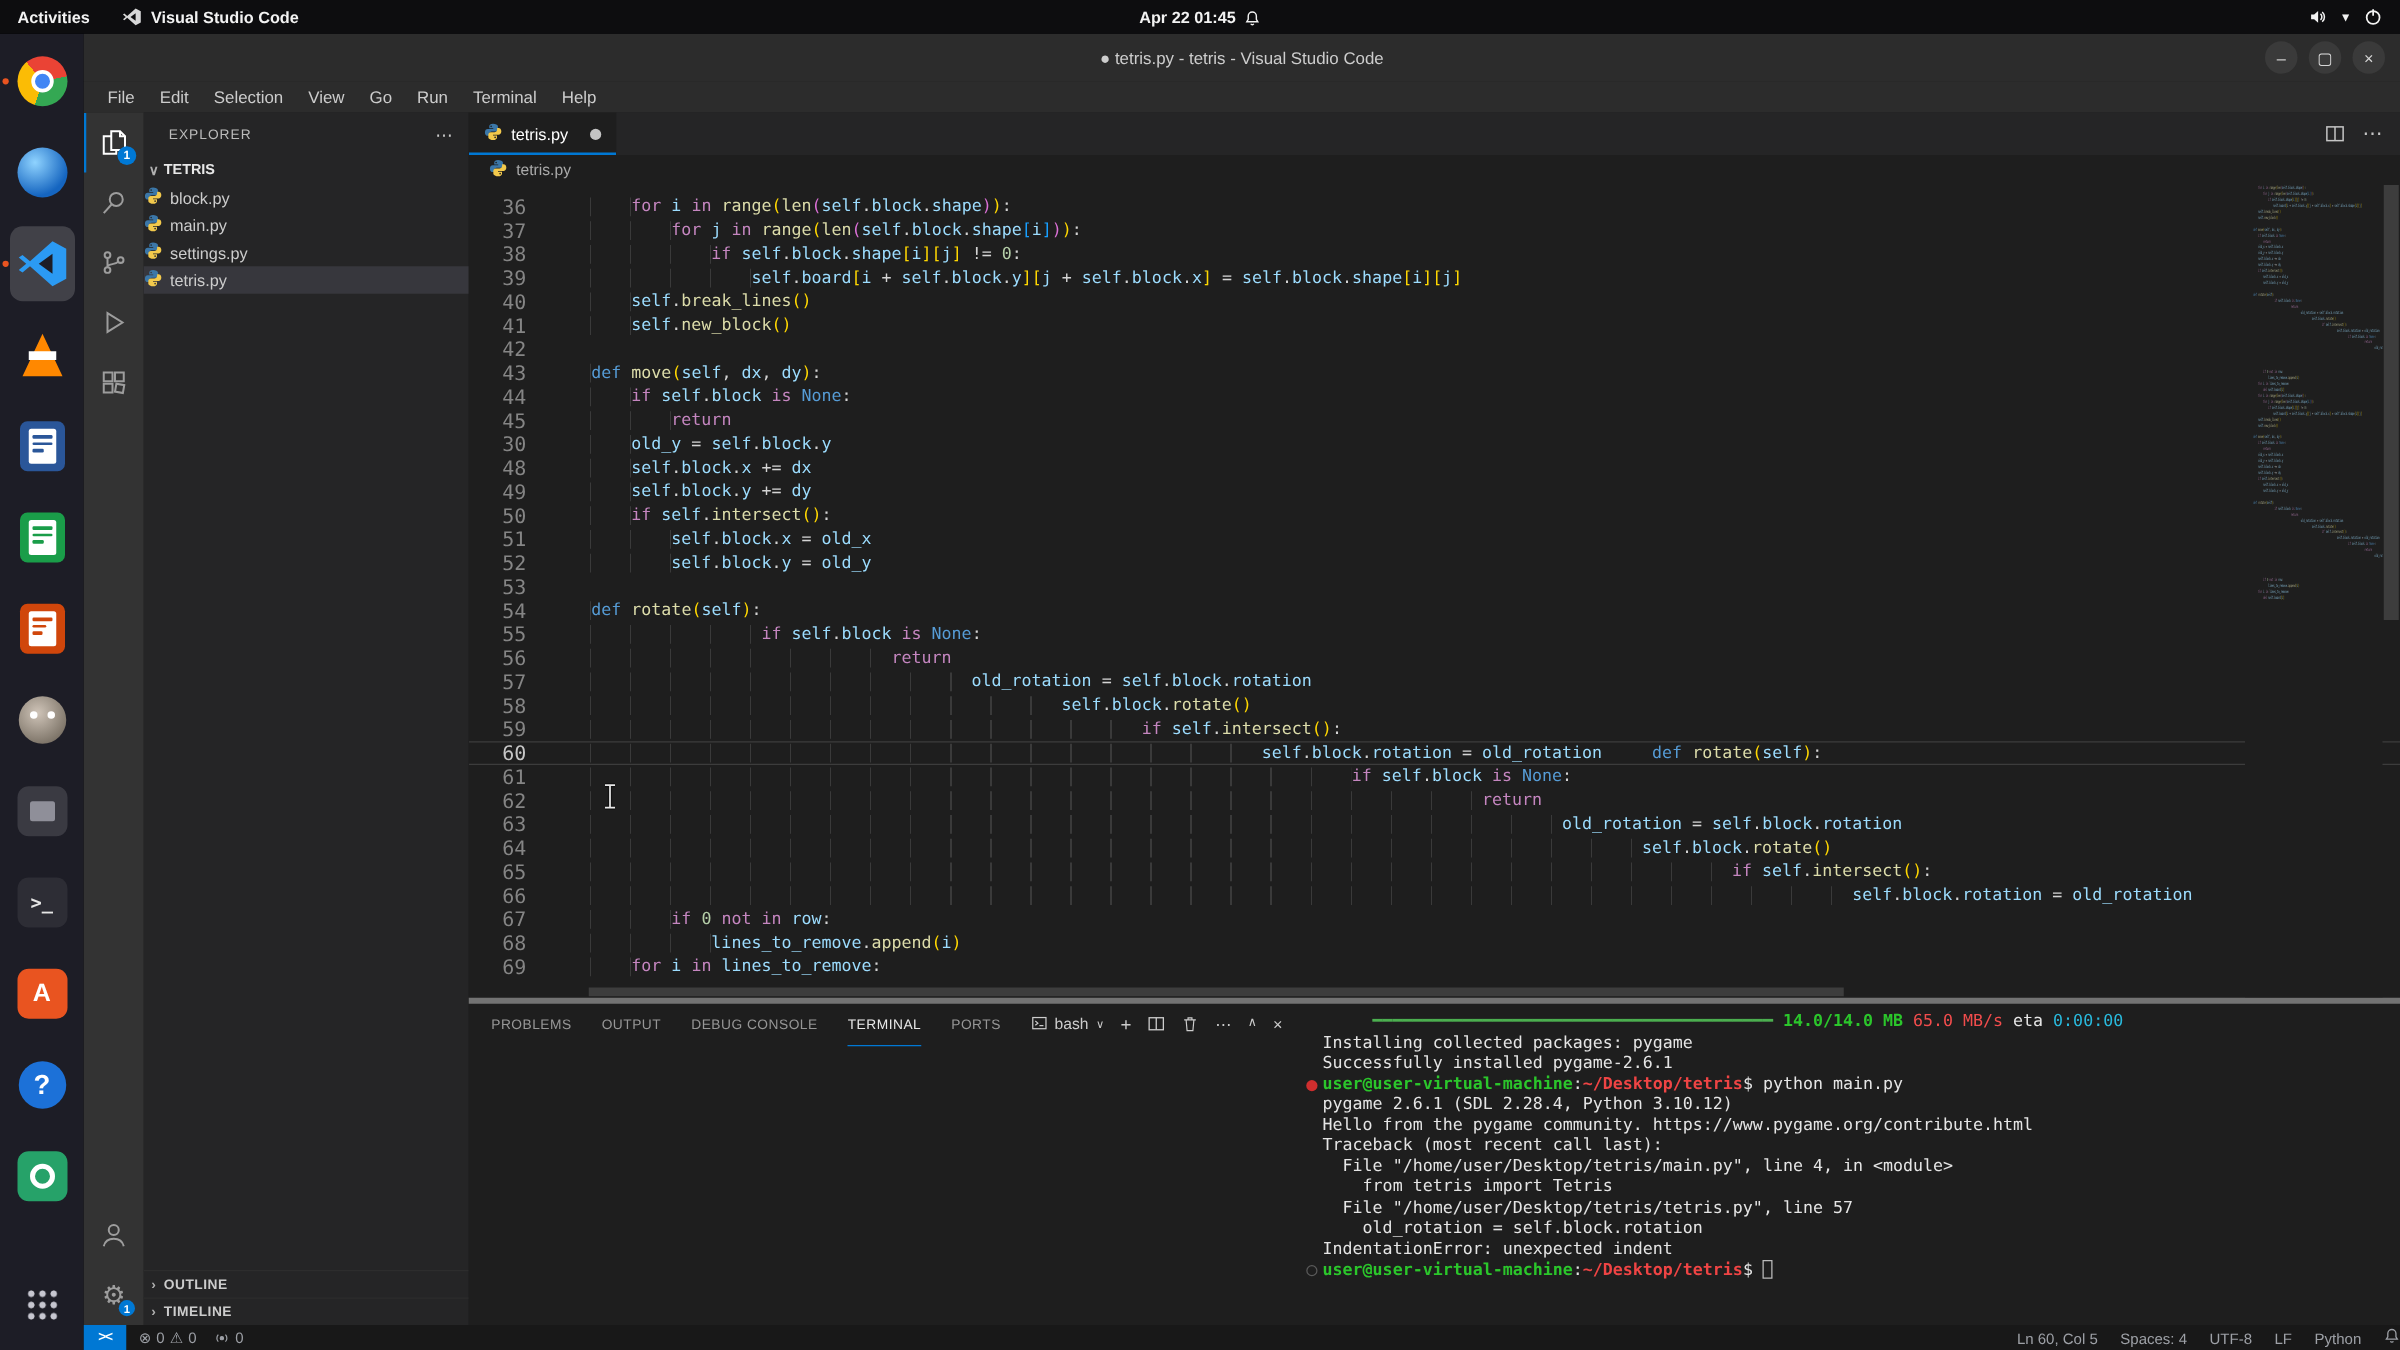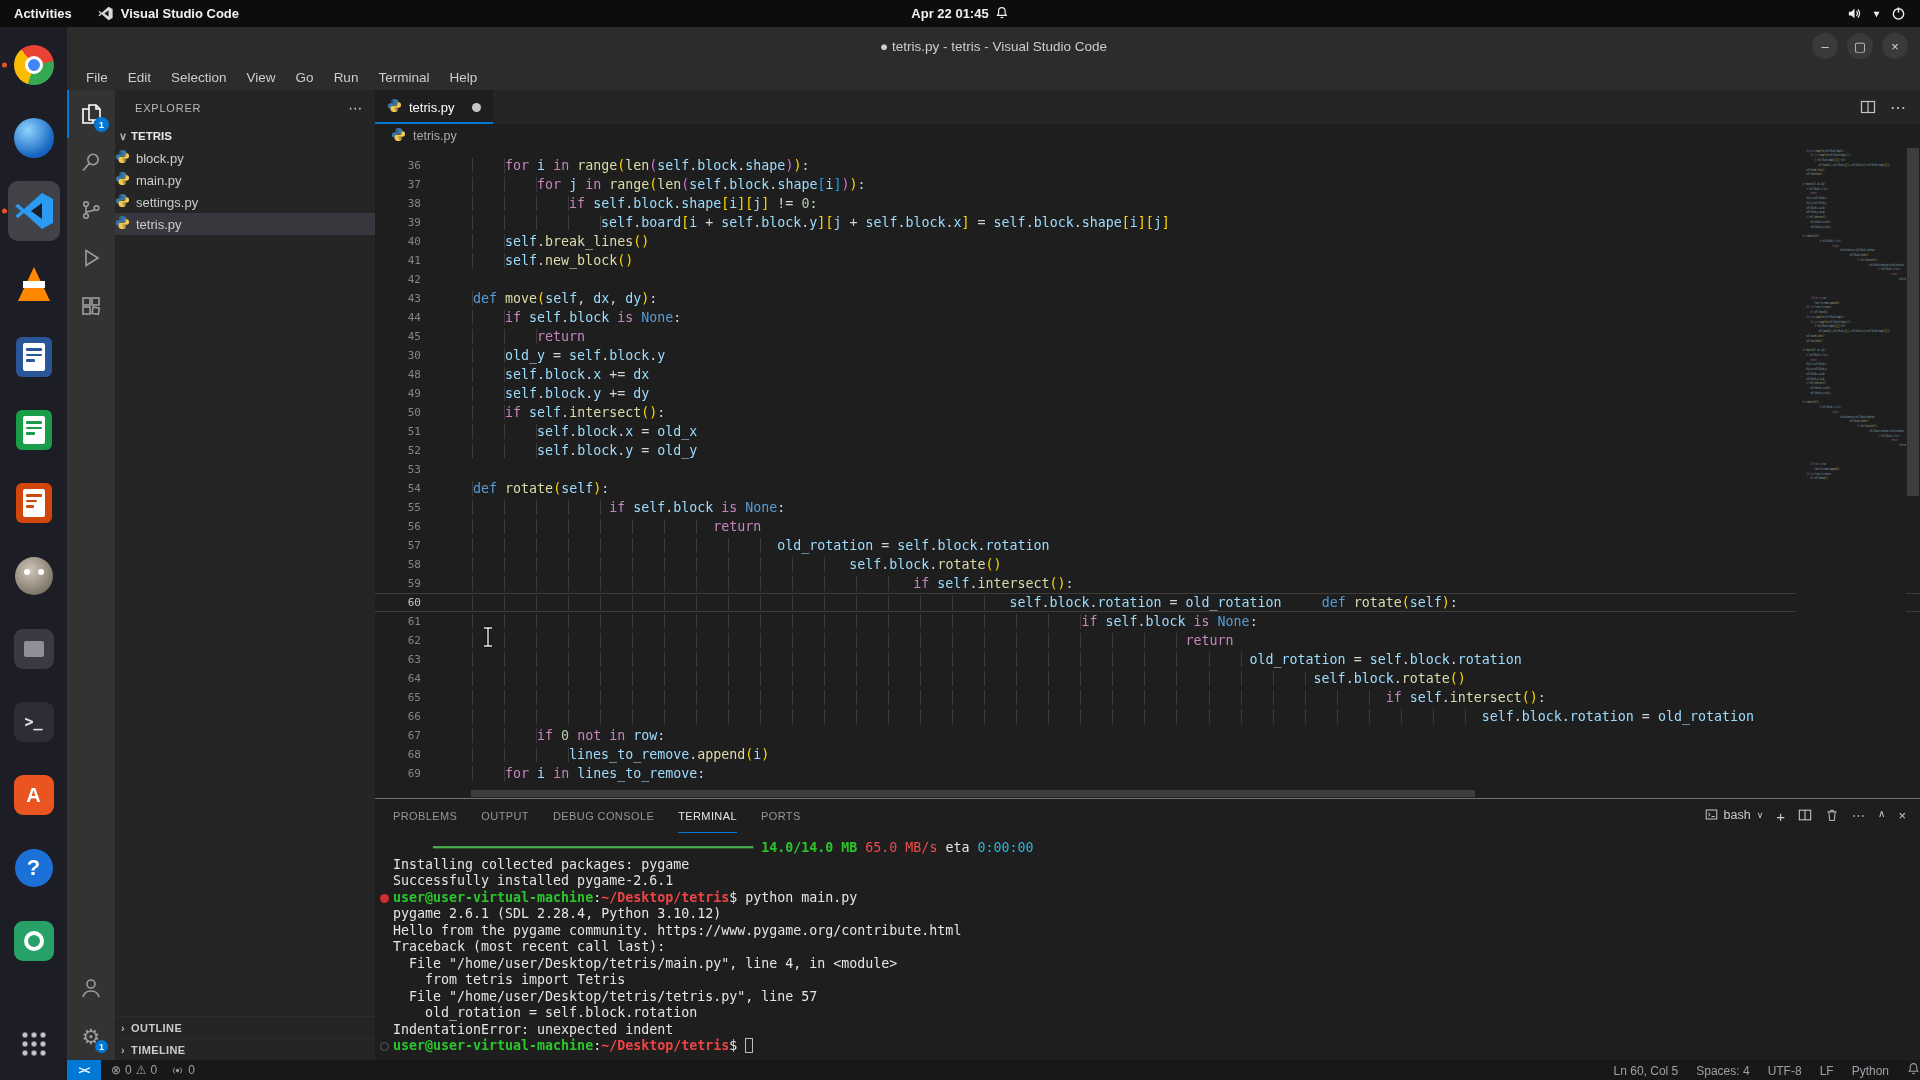--- a/index.html
+++ b/index.html
@@ -1,21 +1,21 @@
 <!DOCTYPE html>
 <html><head>
 <meta charset="utf-8">
 <style>
   *{box-sizing:border-box;margin:0;padding:0}
   html,body{width:1920px;height:1080px;overflow:hidden;background:#000;font-family:"Liberation Sans",sans-serif}
   
   .topbar{height:27px;background:#0d0d0f;color:#f2f2f2;display:flex;align-items:center;font-size:13px;font-weight:700;position:relative;padding:0 14px;z-index:50}
   .tb-left{display:flex;align-items:center;gap:26px}
   .tb-app{display:flex;align-items:center;gap:8px}
-  .tb-center{position:absolute;left:50%;transform:translateX(-50%);display:flex;align-items:flex-start;gap:7px}
+  .tb-center{position:absolute;left:50%;transform:translateX(-50%);display:flex;align-items:flex-end;gap:7px}
   .tb-right{margin-left:auto;display:flex;align-items:center;gap:12px}
   .tb-right svg,.tb-center svg{display:block}
   
   .shell{display:flex;height:1053px}
   
   .dock{width:67px;background:#1d1d26;display:flex;flex-direction:column;align-items:center;padding:8px 0 6px;gap:13px;flex:none}
   .dk{width:52px;height:60px;display:flex;align-items:center;justify-content:center;border-radius:10px;position:relative;flex:none}
   .dk.active{background:rgba(255,255,255,.16)}
   .dk.run::before{content:"";position:absolute;left:-6px;top:50%;transform:translateY(-50%);width:5px;height:5px;border-radius:50%;background:#e95420}
   .ic-chrome{width:40px;height:40px;border-radius:50%;background:conic-gradient(from -40deg,#ea4335 0 33%,#34a853 33% 66%,#fbbc05 66% 100%);display:flex;align-items:center;justify-content:center}
@@ -65,35 +65,35 @@
   
   .editorcol{flex:1;display:flex;flex-direction:column;min-width:0}
   .tabbar{height:34px;background:#252526;display:flex;align-items:stretch;flex:none}
   .tab{display:flex;align-items:center;gap:7px;padding:0 12px;background:#1e1e1e;color:#ffffff;font-size:13px;box-shadow:inset 0 -2px 0 #0078d4;min-width:118px}
   .tab .mod-dot{width:9px;height:9px;border-radius:50%;background:#c4c4c4;margin-left:10px}
   .tab-actions{margin-left:auto;display:flex;align-items:center;gap:14px;padding-right:14px;color:#c5c5c5}
   .breadcrumb{height:24px;display:flex;align-items:center;gap:7px;padding-left:16px;color:#a9a9a9;font-size:12.5px;flex:none;background:#1e1e1e}
   .editorwrap{flex:1;position:relative;overflow:hidden;background:#1e1e1e}
   .codearea{position:absolute;inset:0;padding-top:8px;font-family:"DejaVu Sans Mono",monospace;font-size:13.3px;line-height:19px}
   .cl{display:flex;height:19px;white-space:pre}
-  .cl .ln{width:46px;text-align:right;padding-right:0;color:#858585;flex:none;font-size:11px;line-height:19px}
+  .cl .ln{width:46px;text-align:right;padding-right:0;color:#858585;flex:none;font-size:16px;line-height:19px}
   .cl .ct{white-space:pre;padding-left:20px}
   .cl.cur{box-shadow:inset 0 1px 0 #3c3c3c,inset 0 -1px 0 #3c3c3c}
   .cl.cur .ln{color:#c6c6c6}
   .tok-k{color:#C586C0}.tok-d{color:#569CD6}.tok-f{color:#DCDCAA}.tok-v{color:#9CDCFE}.tok-n{color:#B5CEA8}.tok-t{color:#D4D4D4}.tok-b{color:#FFD700}.tok-b2{color:#DA70D6}.tok-b3{color:#179FFF}
   .tok-i{background:repeating-linear-gradient(to right,transparent 0,transparent calc(4ch - 1px),#3a3a3a calc(4ch - 1px),#3a3a3a 4ch)}
   .minimap{position:absolute;top:0;right:14px;width:110px;height:100%;background:#1e1e1e;overflow:hidden}
   .minimap-inner{transform:scale(.125,.25);transform-origin:top left;width:1400px;font-family:"DejaVu Sans Mono",monospace;font-size:13.3px;line-height:19px;white-space:pre;opacity:.75}
   .minimap-inner .tok-i{background:none}
   .vscroll{position:absolute;top:0;right:0;width:14px;height:100%}
   .vscroll .slider{position:absolute;top:0;left:1px;right:1px;height:348px;background:rgba(121,121,121,.35)}
   .hscroll{position:absolute;bottom:1px;left:96px;height:7px;width:1004px;background:rgba(121,121,121,.35);border-radius:0}
   .ibeam{position:absolute;left:106px;top:478px}
   
-  .panel{height:262px;border-top:1px solid #737373;display:flex;flex-direction:column;flex:none;background:#1e1e1e}
+  .panel{height:262px;border-top:5px solid #737373;display:flex;flex-direction:row;flex:none;background:#1e1e1e}
   .panel-header{height:34px;display:flex;align-items:center;padding:0 14px 0 18px;flex:none}
   .ptab{margin-right:24px;height:100%;display:flex;align-items:center;font-size:11px;letter-spacing:.4px;color:#969696;border-bottom:1px solid transparent}
   .ptab.active{color:#e7e7e7;border-bottom-color:#0078d4}
   .pactions{margin-left:auto;display:flex;align-items:flex-start;gap:13px;color:#cccccc;font-size:13px}
   .bash-chip{display:flex;align-items:center;gap:6px;font-size:12.5px;color:#cccccc}
   .terminal{flex:1;font-family:"DejaVu Sans Mono",monospace;font-size:13.3px;line-height:16.5px;color:#cccccc;padding:7px 0 0 18px;overflow:hidden}
   .tl{height:16.5px;white-space:pre;position:relative}
   .tl .mark{position:absolute;left:-13px;top:4px;width:9px;height:9px;border-radius:50%}
   .mark.fail{background:#cf2e2e}
   .mark.idle{border:1.5px solid #5a5a5a;background:transparent}

